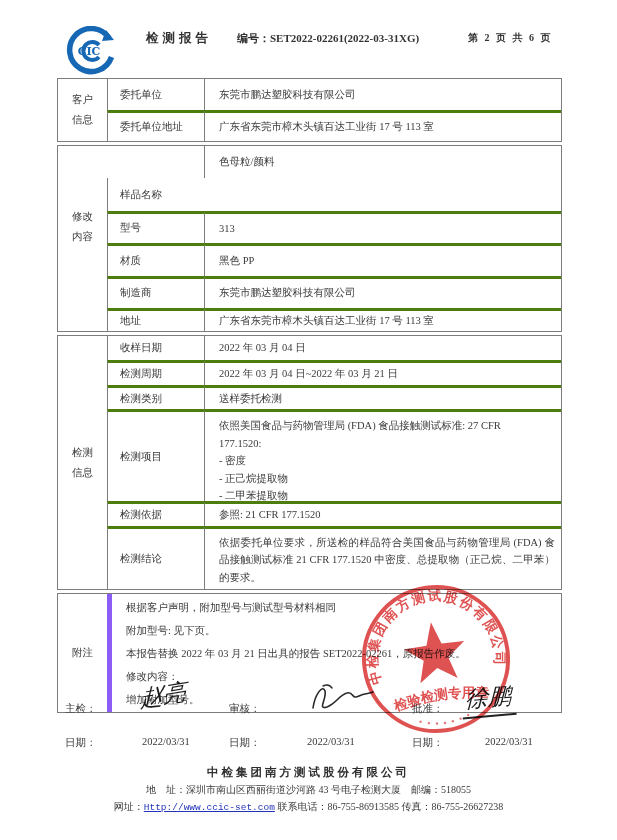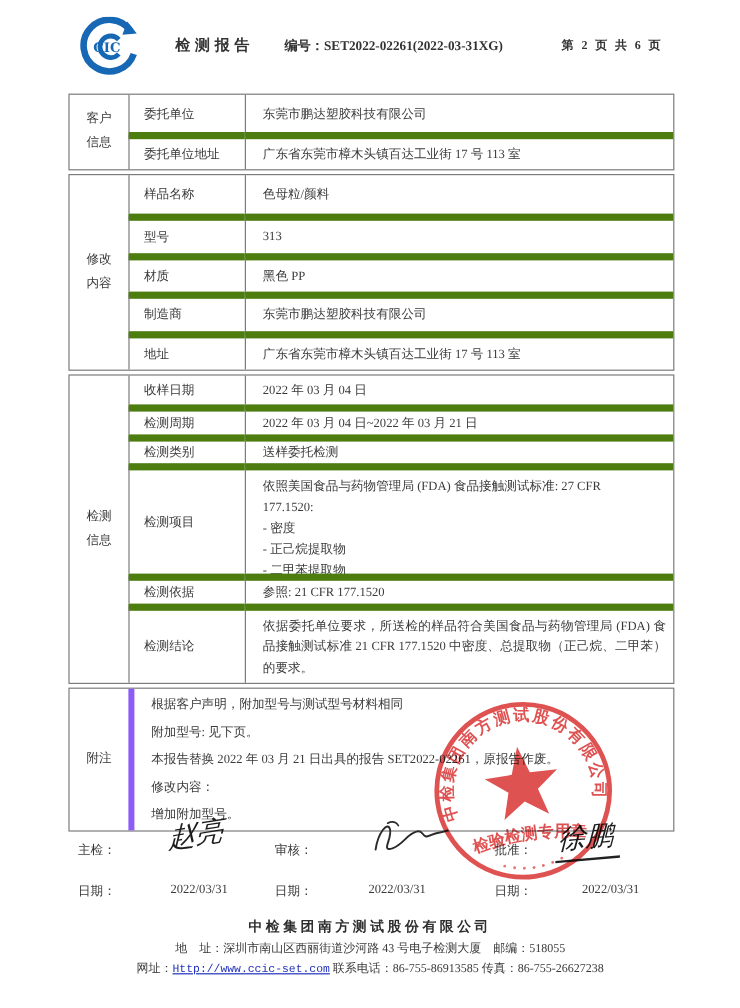--- a/index.html
+++ b/index.html
@@ -1,34 +1,34 @@
 <!DOCTYPE html>
 <html><head>
 <meta charset="utf-8">
 <style>
   html,body{margin:0;padding:0;background:#ffffff;}
   body{width:617px;height:840px;position:relative;overflow:hidden;
        font-family:"Liberation Serif","DejaVu Serif",serif;color:#3a3a3a;}
   
   .header{position:absolute;top:12px;left:0;width:617px;height:56px;}
-  .logo{position:absolute;left:62px;top:2px;}
+  .logo{position:absolute;left:62px;top:14px;}
   .report-title{position:absolute;left:146px;top:18px;font-size:12.5px;font-weight:bold;letter-spacing:4px;color:#333;}
   .report-no{position:absolute;left:237px;top:19px;font-size:11px;font-weight:bold;color:#333;}
   .page-info{position:absolute;left:468px;top:19px;font-size:10px;font-weight:bold;letter-spacing:2px;color:#333;}
   
   .tables{position:absolute;top:78px;left:57px;width:505px;}
   .section{border:1px solid #7c7c7c;display:grid;grid-template-columns:49px 97px 1fr;margin-bottom:3px;background:#fff;}
   .section.no-labels{grid-template-columns:49px 1fr;}
   .group-cell{grid-column:1;grid-row:1 / -1;display:flex;align-items:center;justify-content:center;}
   .group-cell span{display:block;width:23px;text-align:center;word-break:break-all;font-size:10.5px;line-height:20px;color:#3a3a3a;}
   .cell{display:flex;align-items:center;font-size:10.5px;border-left:1px solid #7c7c7c;}
   .label-cell{grid-column:2;padding:3px 4px 3px 12px;}
   .value-cell{grid-column:3;padding:3px 6px 3px 14px;}
   .no-labels .note-cell{grid-column:2;}
-  .bt{border-top:6px solid #4d7c0f;font-family:Liberation Serif, serif;}
+  .bt{border-top:3px solid #4d7c0f;font-family:Liberation Serif, serif;}
   .top{align-items:flex-start;padding-top:5px;}
   .pre{white-space:pre-line;line-height:17.5px;}
   .just{text-align:justify;line-height:17.5px;}
   .note-cell{display:flex;align-items:center;border-left:5px solid #8b5cf6;font-size:10.5px;padding:6px 10px 6px 14px;}
   .note-cell span{white-space:pre-line;line-height:23px;}
   
   .sign{position:absolute;left:57px;top:686px;width:505px;height:78px;font-size:10.5px;}
   .slabel{position:absolute;color:#3a3a3a;}
   .sig-text{position:absolute;font-size:23px;color:#1c1c1c;font-style:italic;}
   .sig1{left:83px;top:-6px;transform:rotate(-9deg) skewX(-10deg);}
@@ -77,25 +77,25 @@
       </div>
     <div class="cell value-cell bt">
         <span>广东省东莞市樟木头镇百达工业街 17 号 113 室</span>
       </div>
   </div>
 
   <div class="section" style="grid-template-rows:repeat(5,32.4px);">
     <div class="group-cell">
         <span>修改内容</span>
       </div>
+    <div class="cell value-cell">
+        <span>色母粒/颜料</span>
+      </div>
     <div class="cell label-cell">
         <span>样品名称</span>
-      </div>
-    <div class="cell value-cell">
-        <span>色母粒/颜料</span>
       </div>
     <div class="cell label-cell bt">
         <span>型号</span>
       </div>
     <div class="cell value-cell bt">
         <span>313</span>
       </div>
     <div class="cell label-cell bt">
         <span>材质</span>
       </div>

